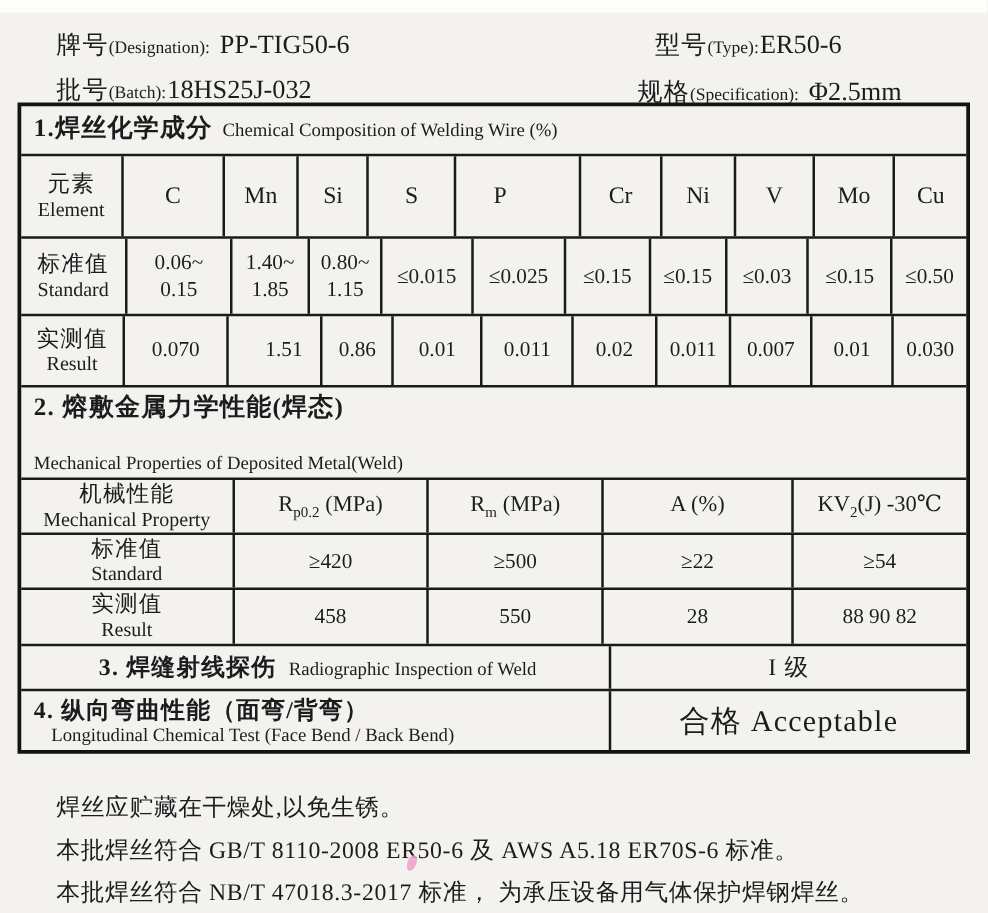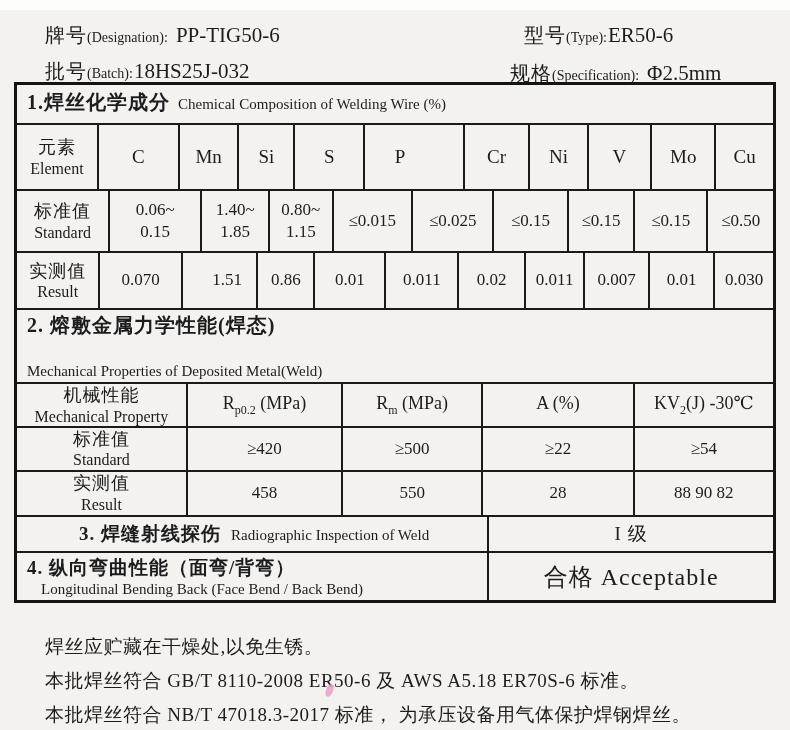--- a/index.html
+++ b/index.html
@@ -115,20 +115,21 @@
     <div class="cell val-cell" style="flex:85 0 0;">0.06~
 0.15</div>
     <div class="cell val-cell" style="flex:62 0 0;">1.40~
 1.85</div>
     <div class="cell val-cell" style="flex:58 0 0;">0.80~
 1.15</div>
     <div class="cell val-cell" style="flex:73 0 0;">≤0.015</div>
     <div class="cell val-cell" style="flex:75 0 0;">≤0.025</div>
     <div class="cell val-cell" style="flex:68 0 0;">≤0.15</div>
     <div class="cell val-cell" style="flex:61 0 0;">≤0.15</div>
+    <div class="cell val-cell" style="flex:66 0 0;">≤0.03</div>
     <div class="cell val-cell" style="flex:67 0 0;">≤0.15</div>
     <div class="cell val-cell" style="flex:61 0 0;">≤0.50</div>
   </div>
 
   <div class="trow" style="flex:62 0 0;">
     <div class="cell leftcol" style="flex:86 0 0;">
       <span class="zh">实测值</span>
       <span class="en">Result</span>
     </div>
     <div class="cell val-cell" style="flex:85 0 0;">0.070</div>
@@ -192,21 +193,21 @@
   <div class="trow" style="flex:38 0 0;">
     <div class="cell leftlab" style="flex:469 0 0;">
       <span><span class="zh-inline">3. 焊缝射线探伤</span><span class="en-inline">Radiographic Inspection of Weld</span></span>
     </div>
     <div class="cell rval" style="flex:293 0 0;">I 级</div>
   </div>
 
   <div class="trow" style="flex:47 0 0;">
     <div class="cell leftlab" style="flex:469 0 0;align-items:flex-start;">
       <span class="zh-inline">4. 纵向弯曲性能（面弯/背弯）</span>
-      <span class="en-sub">Longitudinal Bending Back (Face Bend / Back Bend)</span>
+      <span class="en-sub">Longitudinal Chemical Test (Face Bend / Back Bend)</span>
     </div>
     <div class="cell rval" style="flex:293 0 0;font-size:24px;">合格 Acceptable</div>
   </div>
 
 </div>
 
 <div class="notes">
   <div class="note">焊丝应贮藏在干燥处,以免生锈。</div>
   <div class="note">本批焊丝符合 GB/T 8110-2008 ER50-6 及  AWS A5.18 ER70S-6  标准。</div>
   <div class="note">本批焊丝符合 NB/T 47018.3-2017 标准， 为承压设备用气体保护焊钢焊丝。</div>

